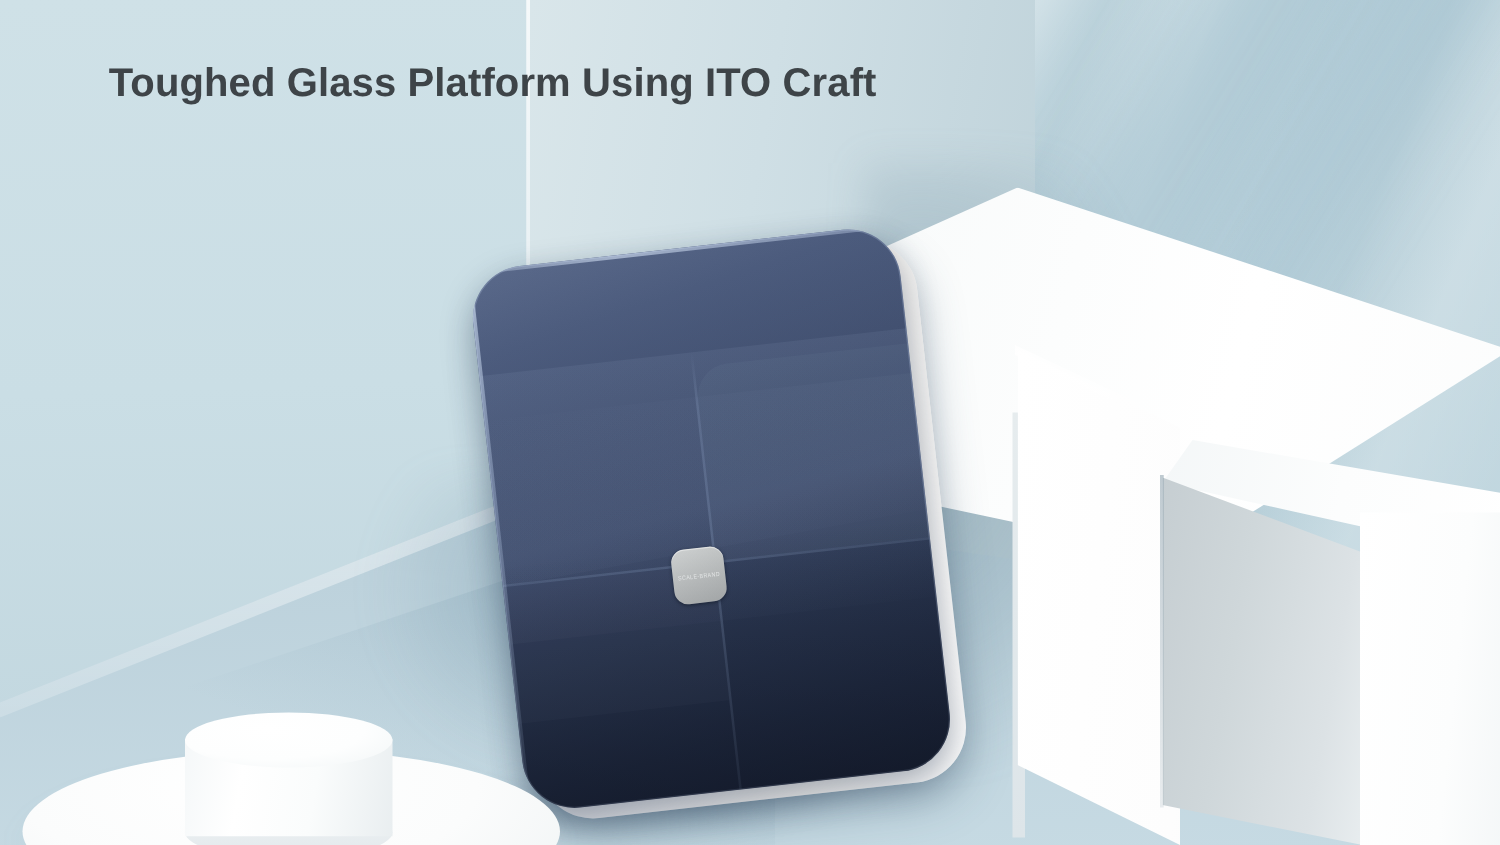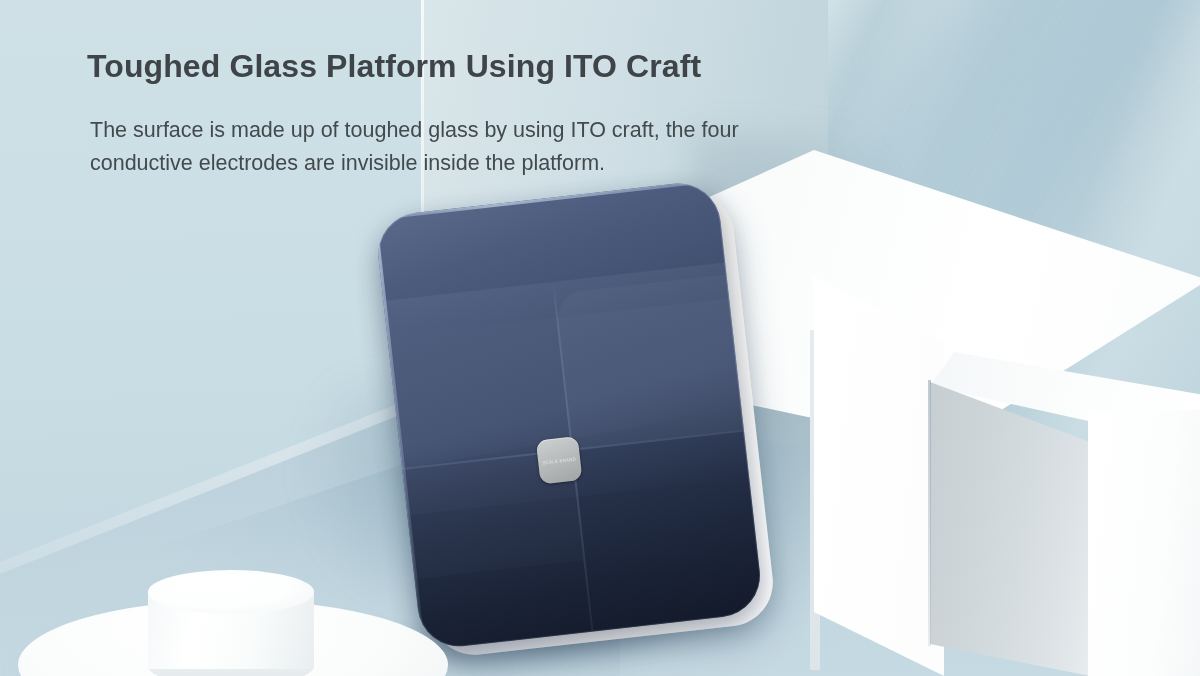--- a/index.html
+++ b/index.html
@@ -484,16 +484,15 @@
   </div>
 
   <div class="disc-base-shadow"></div>
   <div class="disc-base"></div>
   <div class="cyl-bottom"></div>
   <div class="cyl-body"></div>
   <div class="cyl-top"></div>
 
   <div class="copy">
     <h1 class="title">Toughed Glass Platform Using ITO Craft</h1>
-    <p class="body-copy">The surface is made up of toughed glass by using ITO craft, the four conductive electrodes are invisible inside the platform.</p>
   </div>
 
 </div>
 
 </body></html>

